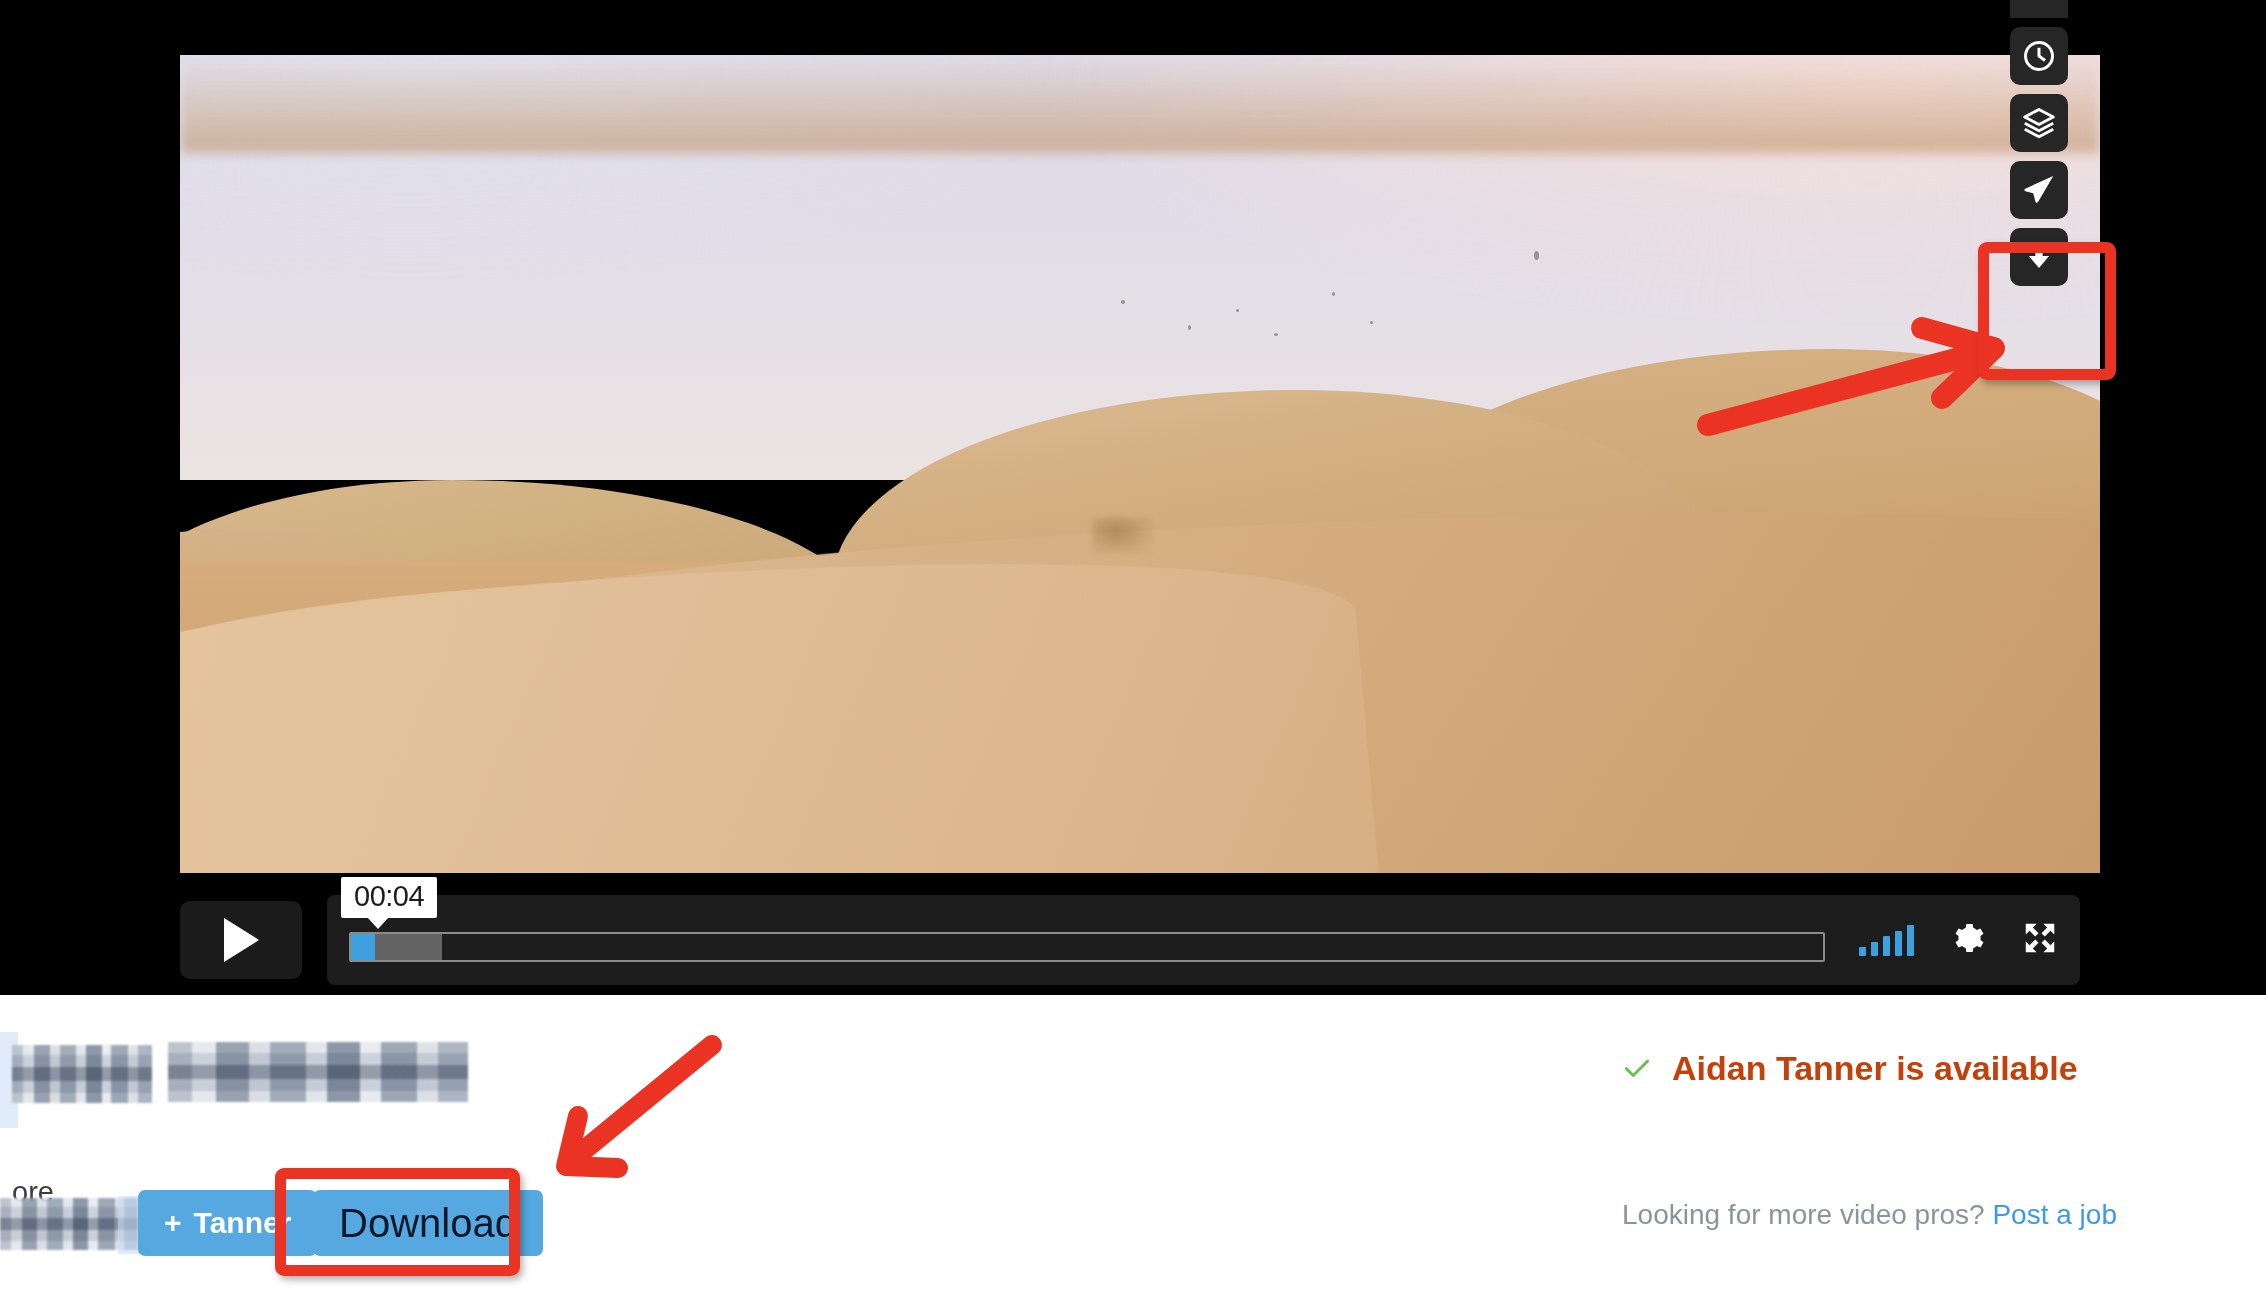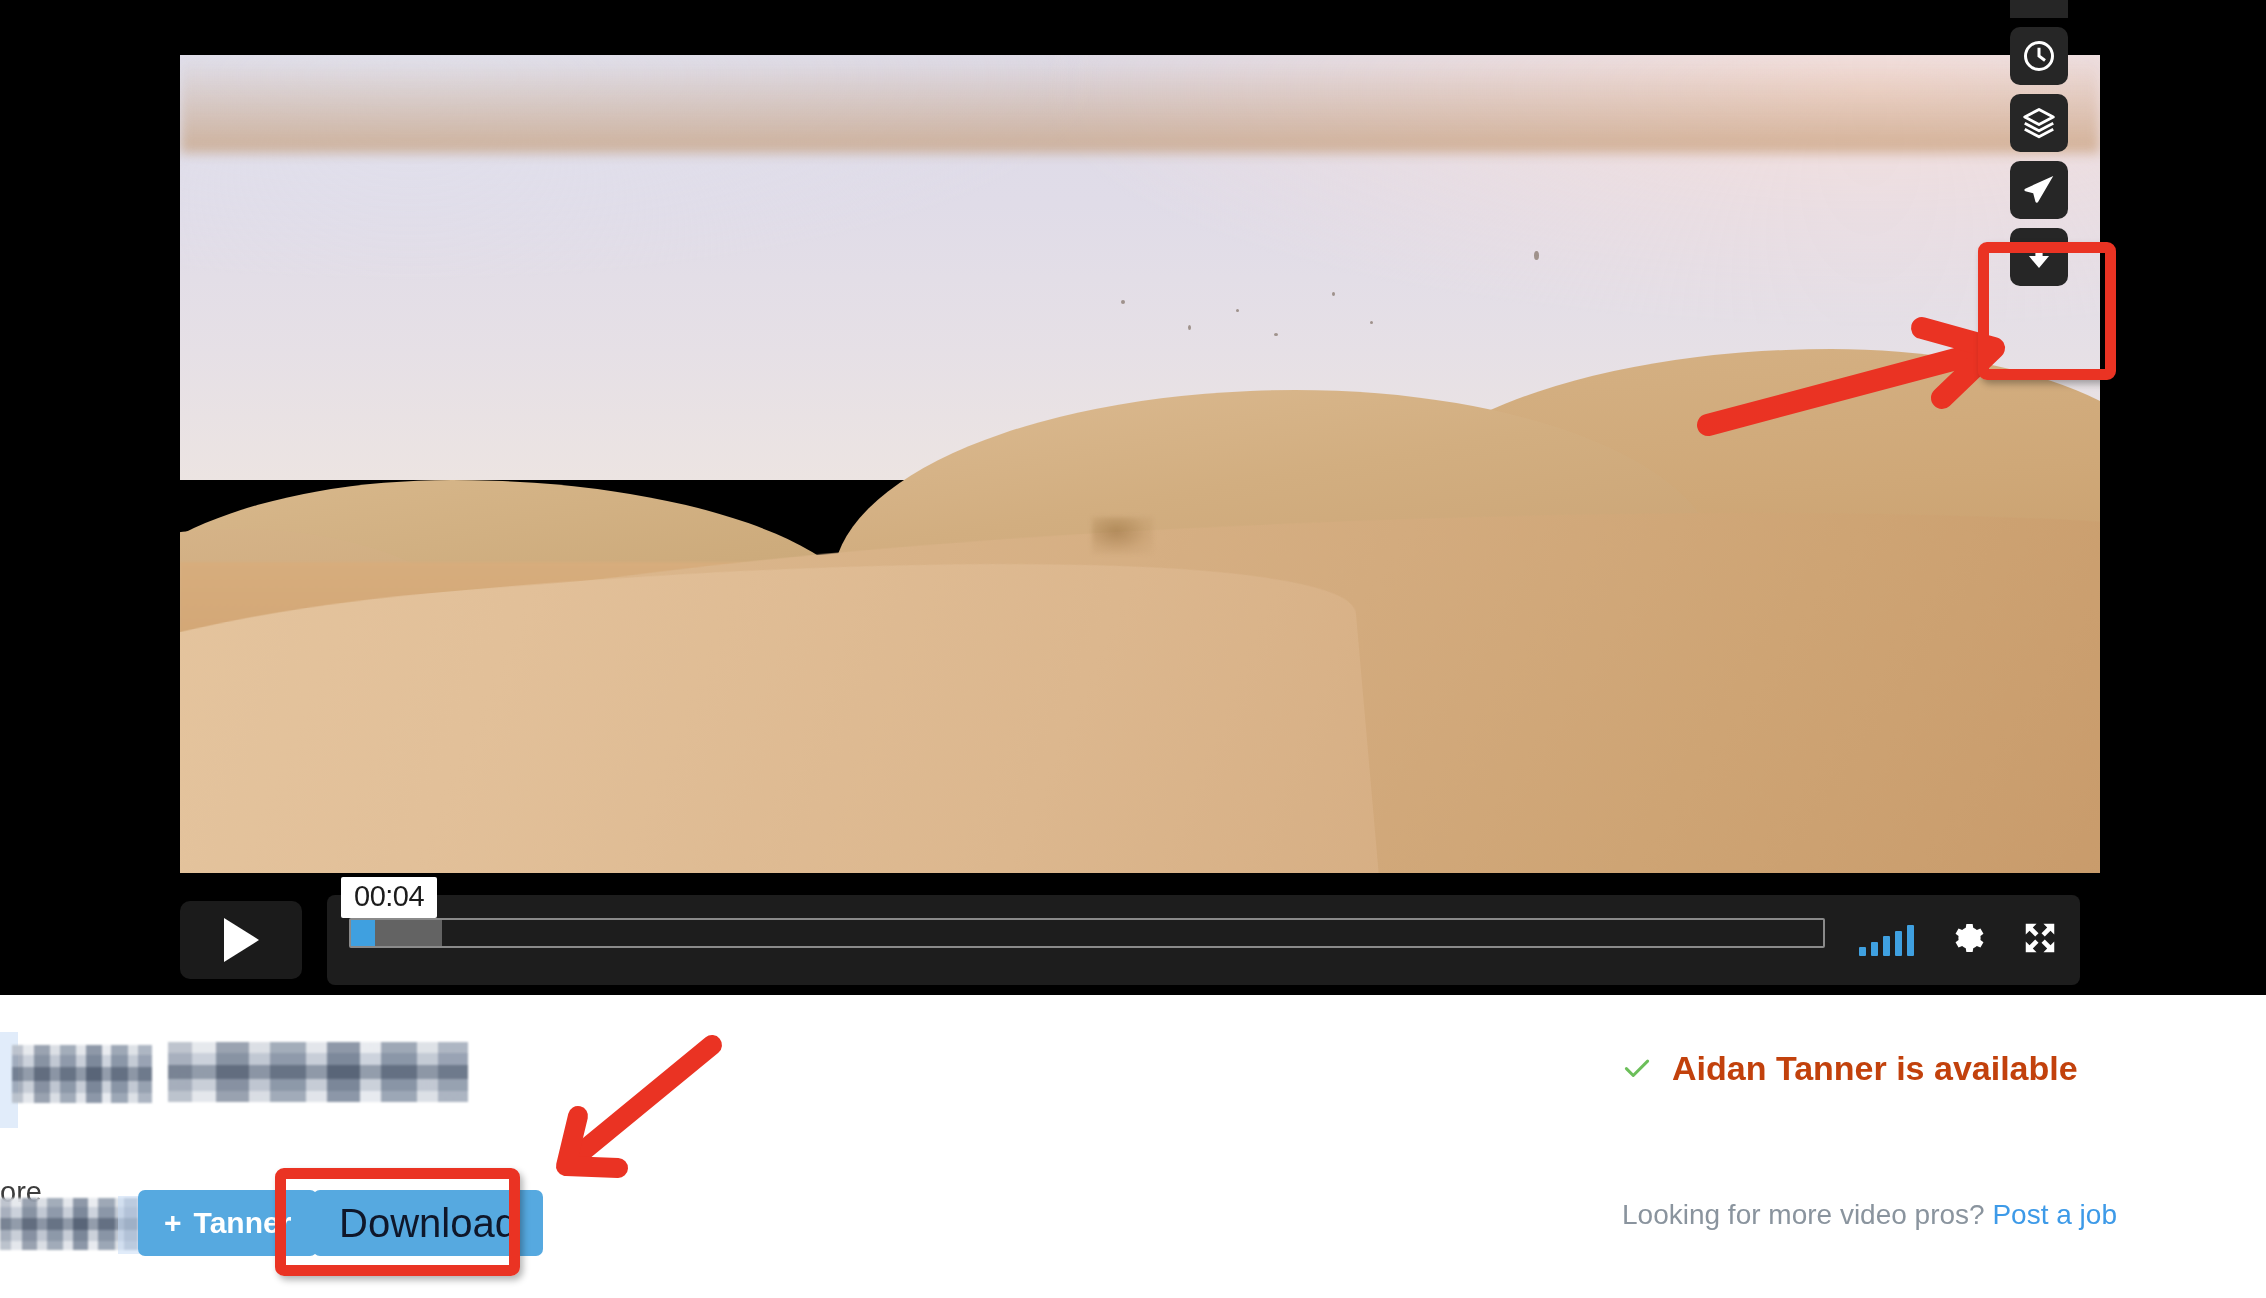--- a/index.html
+++ b/index.html
@@ -127,21 +127,21 @@
   .controls { position:absolute; left:180px; top:895px; width:1900px; height:90px; display:flex; align-items:center; }
   .play-btn {
     width:122px; height:78px; background:#1b1b1b; border-radius:10px;
     display:flex; align-items:center; justify-content:center; flex:none; margin-right:25px; cursor:pointer;
   }
   .play-btn svg { display:block; }
   .ctrl-panel {
     flex:1; height:90px; background:#1d1d1d; border-radius:8px;
     display:flex; align-items:center; padding:0 22px 0 22px; position:relative;
   }
-  .seek-wrap { position:relative; flex:1; height:44px; display:flex; align-items:flex-start; }
+  .seek-wrap { position:relative; flex:1; height:44px; display:flex; align-items:flex-end; }
   .seek-track {
     position:relative; width:100%; height:30px; border:2px solid #8a8a8a;
     background:#1d1d1d; border-radius:2px; overflow:hidden; cursor:pointer;
   }
   .seek-buffer { position:absolute; left:0; top:0; height:100%; background:#636363; }
   .seek-played { position:absolute; left:0; top:0; height:100%; background:#3fa0e0; }
   .time-tip {
     position:absolute; left:-8px; bottom:44px; background:#fff; color:#1b1b1b;
     font-size:29px; font-weight:400; padding:3px 13px 5px; border-radius:2px;
     white-space:nowrap; letter-spacing:-0.5px;
@@ -178,21 +178,21 @@
     filter:blur(1.2px);
   }
   #redact-title-a { left:12px; top:1045px; width:140px; height:58px; }
   #redact-title-b { left:168px; top:1042px; width:300px; height:60px; }
   #redact-author  { left:0px;   top:1198px; width:138px; height:52px; }
   .redact-tint { position:absolute; background:rgba(200,220,245,0.55); }
   #tint-1 { left:0px; top:1032px; width:18px; height:96px; }
   #tint-2 { left:118px; top:1196px; width:28px; height:58px; }
 
   .more-text {
-    position:absolute; left:0px; top:1178px; font-size:29px; color:#3d3d3d; line-height:1;
+    position:absolute; left:12px; top:1178px; font-size:29px; color:#3d3d3d; line-height:1;
   }
   .btn-follow {
     position:absolute; left:138px; top:1190px; height:66px; padding:0 26px;
     background:#56a9e0; color:#fff; border:none; border-radius:7px;
     font-size:30px; font-weight:bold; font-family:"Liberation Sans", sans-serif;
     display:flex; align-items:center; gap:12px; cursor:pointer; z-index:4;
   }
   .btn-download {
     position:absolute; left:313px; top:1190px; height:66px; padding:0 26px;
     background:#56a9e0; color:#0f172a; border:none; border-radius:7px;

